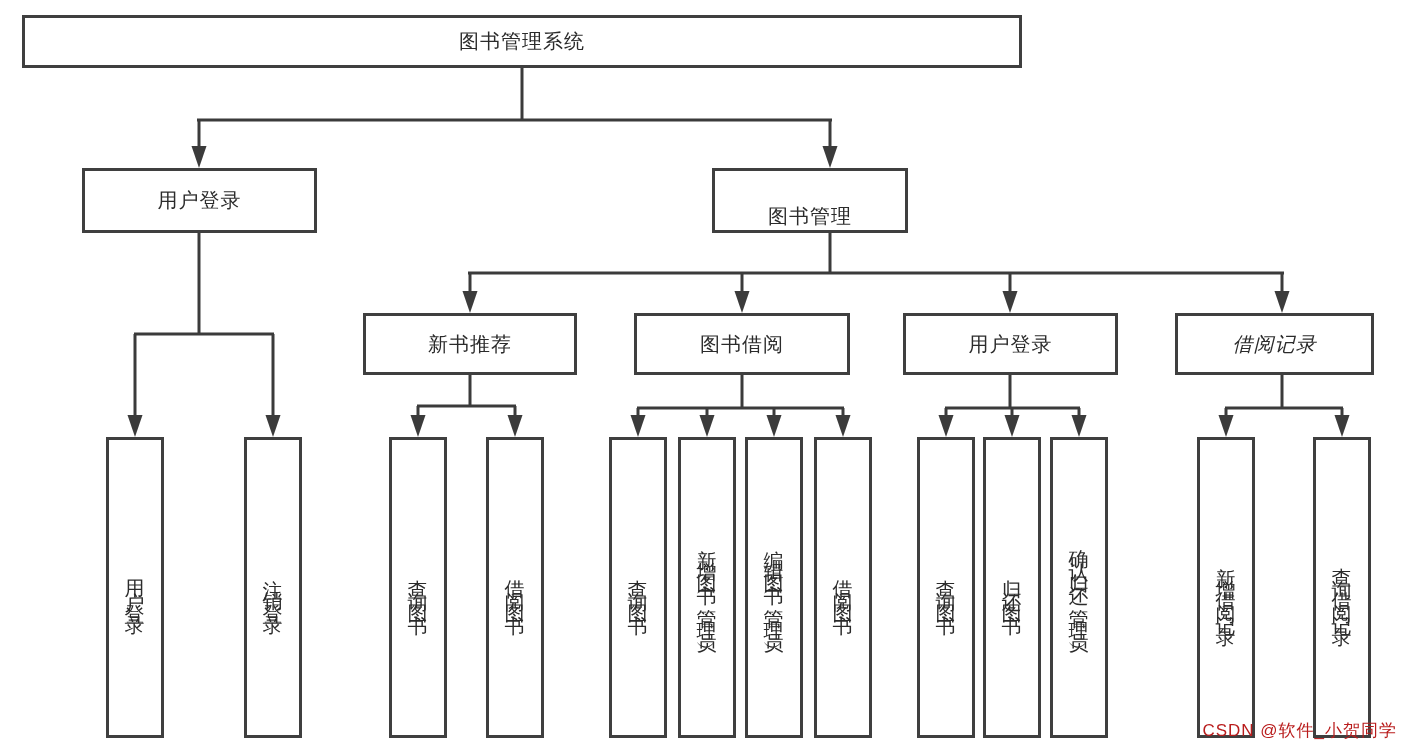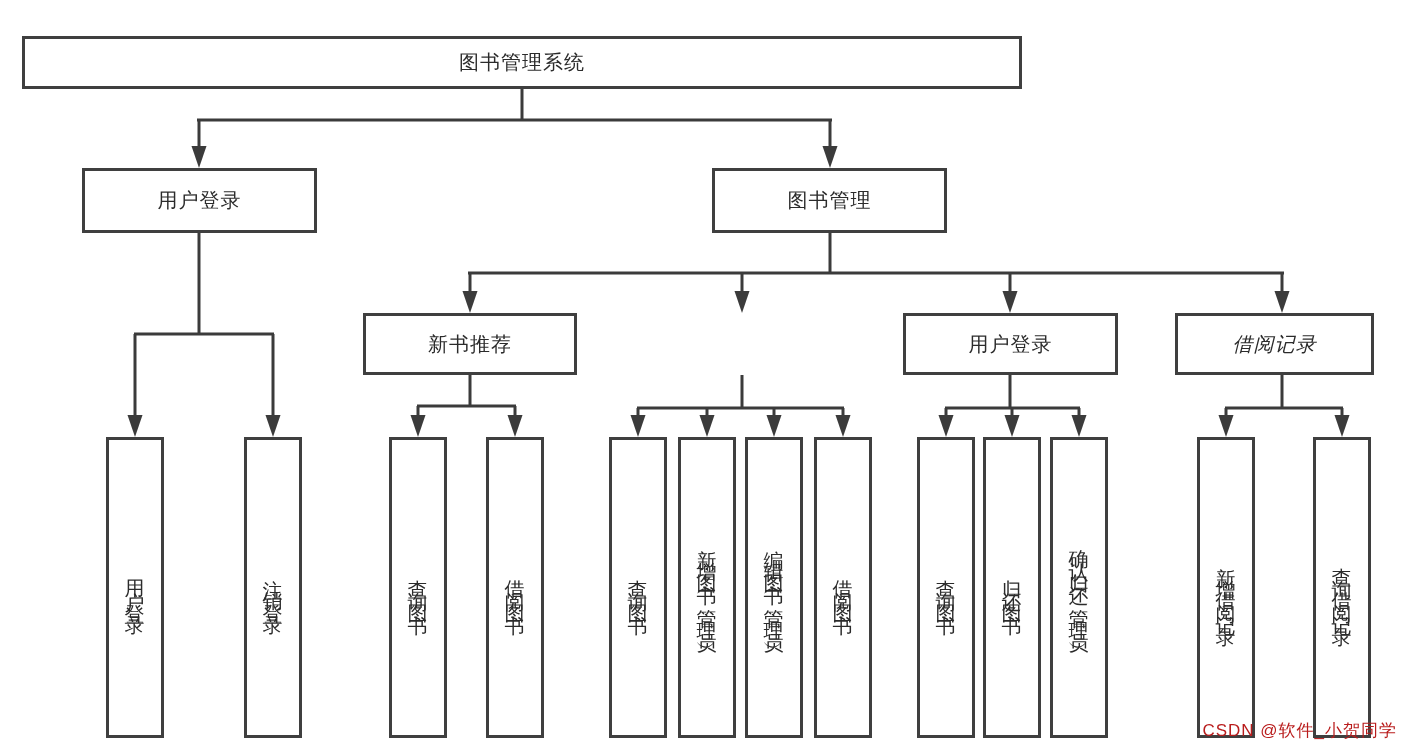--- a/index.html
+++ b/index.html
@@ -75,33 +75,36 @@
       <line x1="1012" y1="408" x2="1012" y2="419" stroke="#3b3b3b" stroke-width="3"></line>
       <polygon points="1004.5,415 1019.5,415 1012,437" fill="#3b3b3b"></polygon>
       <line x1="1079" y1="408" x2="1079" y2="419" stroke="#3b3b3b" stroke-width="3"></line>
       <polygon points="1071.5,415 1086.5,415 1079,437" fill="#3b3b3b"></polygon>
       <line x1="1226" y1="408" x2="1226" y2="419" stroke="#3b3b3b" stroke-width="3"></line>
       <polygon points="1218.5,415 1233.5,415 1226,437" fill="#3b3b3b"></polygon>
       <line x1="1342" y1="408" x2="1342" y2="419" stroke="#3b3b3b" stroke-width="3"></line>
       <polygon points="1334.5,415 1349.5,415 1342,437" fill="#3b3b3b"></polygon>
     </svg>
 
-  <div class="box hbox" style="left:22px;top:15px;width:1000px;height:53px;margin-top:21px;">
+  <div class="box hbox" style="left:22px;top:15px;width:1000px;height:53px;">
     <span>图书管理系统</span>
   </div>
 
   <div class="box hbox" style="left:82px;top:168px;width:235px;height:65px;">
     <span>用户登录</span>
   </div>
-  <div class="box hbox" style="left:712px;top:168px;width:235px;height:65px;">
+  <div class="box hbox" style="left:712px;top:168px;width:196px;height:65px;align-items:flex-end;">
     <span>图书管理</span>
   </div>
 
   <div class="box hbox" style="left:363px;top:313px;width:214px;height:62px;">
     <span>新书推荐</span>
+  </div>
+  <div class="box hbox" style="left:634px;top:313px;width:216px;height:62px;">
+    <span>图书借阅</span>
   </div>
   <div class="box hbox" style="left:903px;top:313px;width:215px;height:62px;">
     <span>用户登录</span>
   </div>
   <div class="box hbox" style="left:1175px;top:313px;width:199px;height:62px;font-style:italic;">
     <span>借阅记录</span>
   </div>
 
   <div class="box leaf" style="left:106px;top:437px;width:58px;height:301px;">
     <span>用户登录</span>

